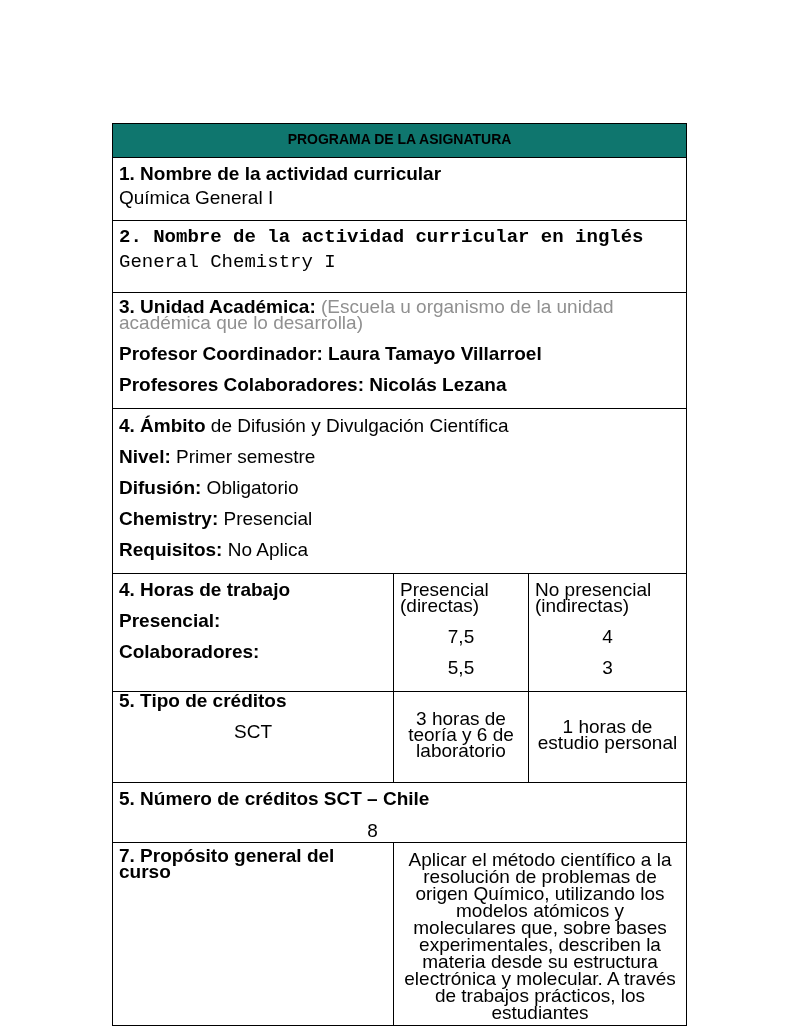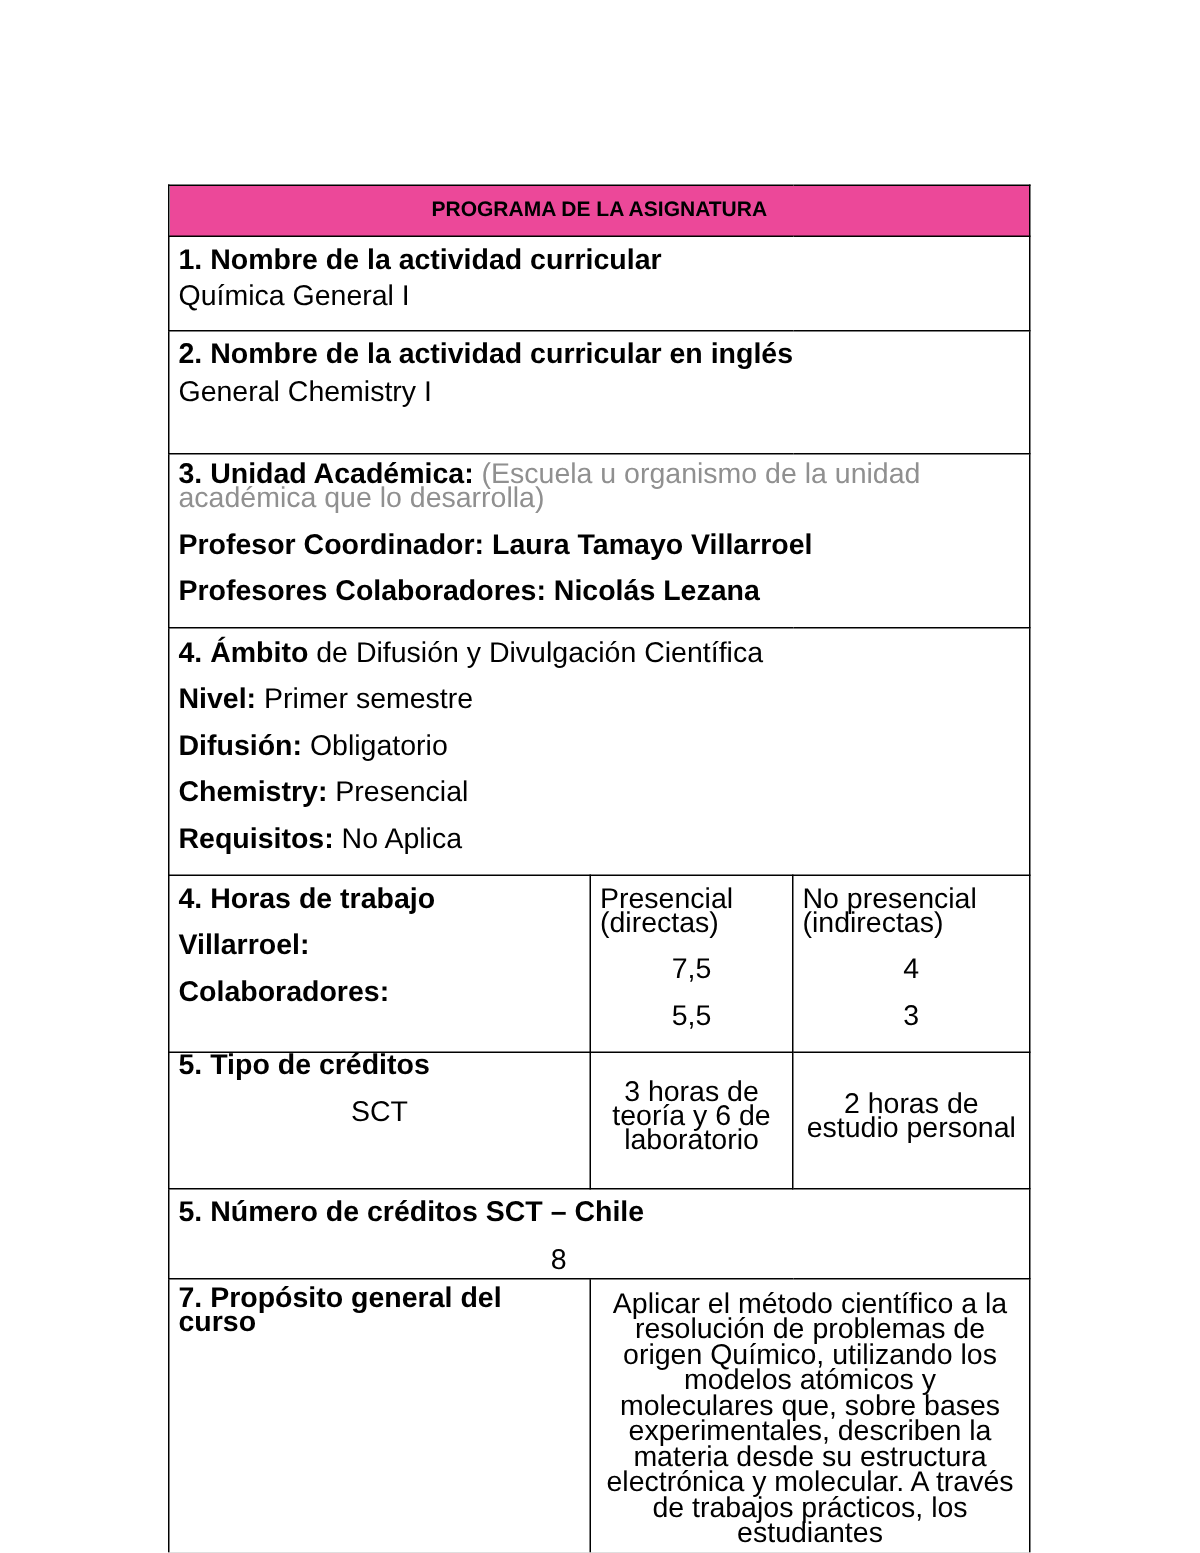--- a/index.html
+++ b/index.html
@@ -36,30 +36,30 @@
     overflow: hidden;
   }
   p { margin: 0 0 15px 0; }
   .b { font-weight: bold; }
   .i { }
   .gray { color: #909090; }
   .center { text-align: center; }
 
   td.hdr {
     height: 34px;
-    background: #ec4899;
+    background: #0f766e;
     text-align: center;
     vertical-align: middle;
     font-weight: bold;
     font-size: 14px;
     padding: 0 0 4px 0;
   }
   td.r1 { height: 63px; padding-top: 8px; }
   td.r1 p { margin-bottom: 8px; }
-  td.r2 { height: 82px; padding-top: 8px; }
+  td.r2 { height: 72px; padding-top: 8px; font-family: Liberation Mono, monospace; }
   td.r2 p { margin-bottom: 9px; }
   td.r3 { height: 87px; padding-top: 6px; }
   td.r4 { height: 155px; padding-top: 9px; }
   td.hours { height: 110px; padding-top: 8px; }
   td.credit-type { height: 91px; padding-top: 1px; }
   td.credit-mid {
     height: 91px;
     vertical-align: middle;
     text-align: center;
     padding-top: 0;
@@ -143,21 +143,21 @@
         <p>
           <span class="b">Requisitos:</span>
           <span class="i">No Aplica</span>
         </p>
       </td>
     </tr>
 
     <tr>
       <td class="hours">
         <p class="b">4. Horas de trabajo</p>
-        <p class="b">Villarroel:</p>
+        <p class="b">Presencial:</p>
         <p class="b">Colaboradores:</p>
       </td>
       <td class="hours">
         <p>Presencial (directas)</p>
         <p class="center">7,5</p>
         <p class="center">5,5</p>
       </td>
       <td class="hours">
         <p>No presencial (indirectas)</p>
         <p class="center">4</p>
@@ -167,21 +167,21 @@
 
     <tr>
       <td class="credit-type">
         <p class="b">5. Tipo de créditos</p>
         <p class="center i">SCT</p>
       </td>
       <td class="credit-mid">
         <p>3 horas de teoría y 6 de laboratorio</p>
       </td>
       <td class="credit-mid">
-        <p>2 horas de estudio personal</p>
+        <p>1 horas de estudio personal</p>
       </td>
     </tr>
 
     <tr>
       <td colspan="3" class="num">
         <p class="b title">5. Número de créditos SCT – Chile</p>
         <p class="i val">8</p>
       </td>
     </tr>
 

